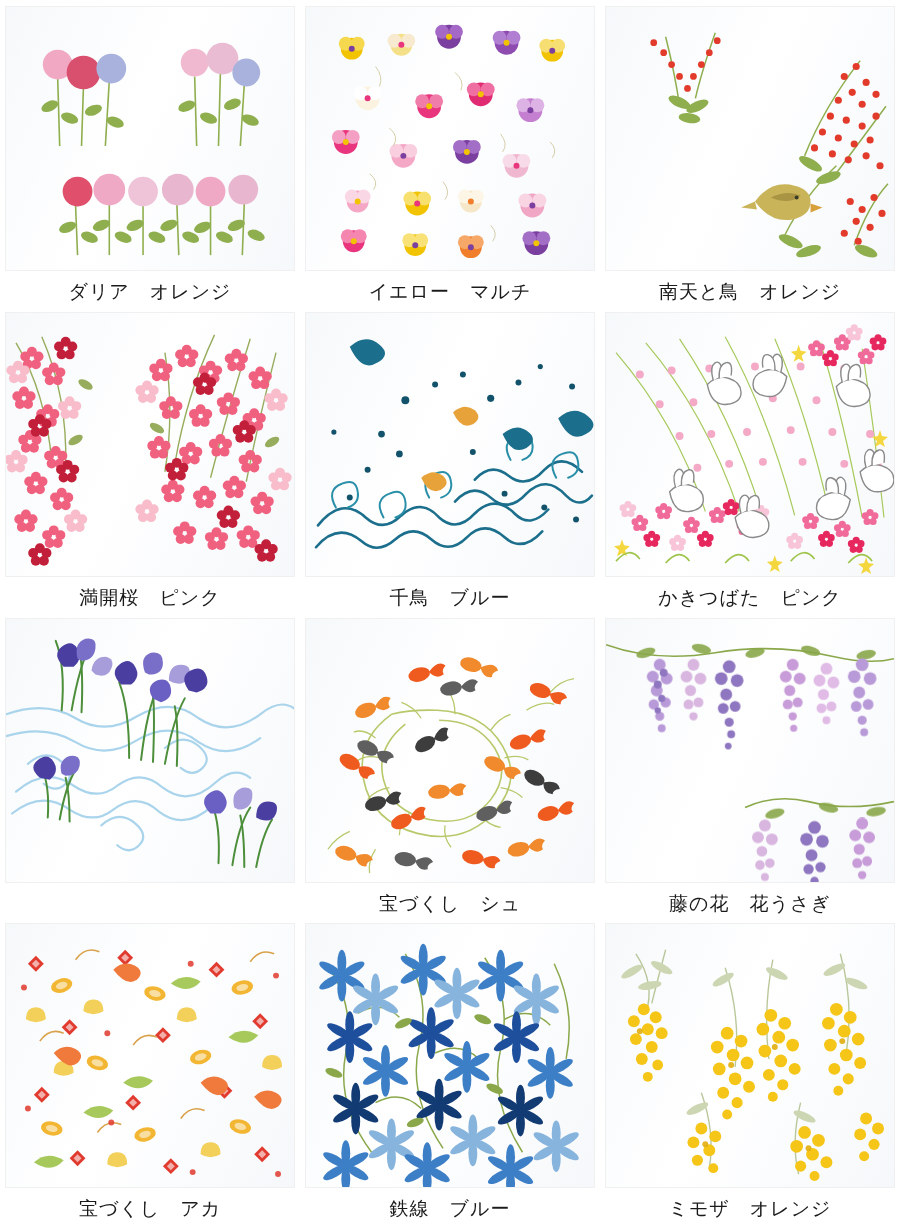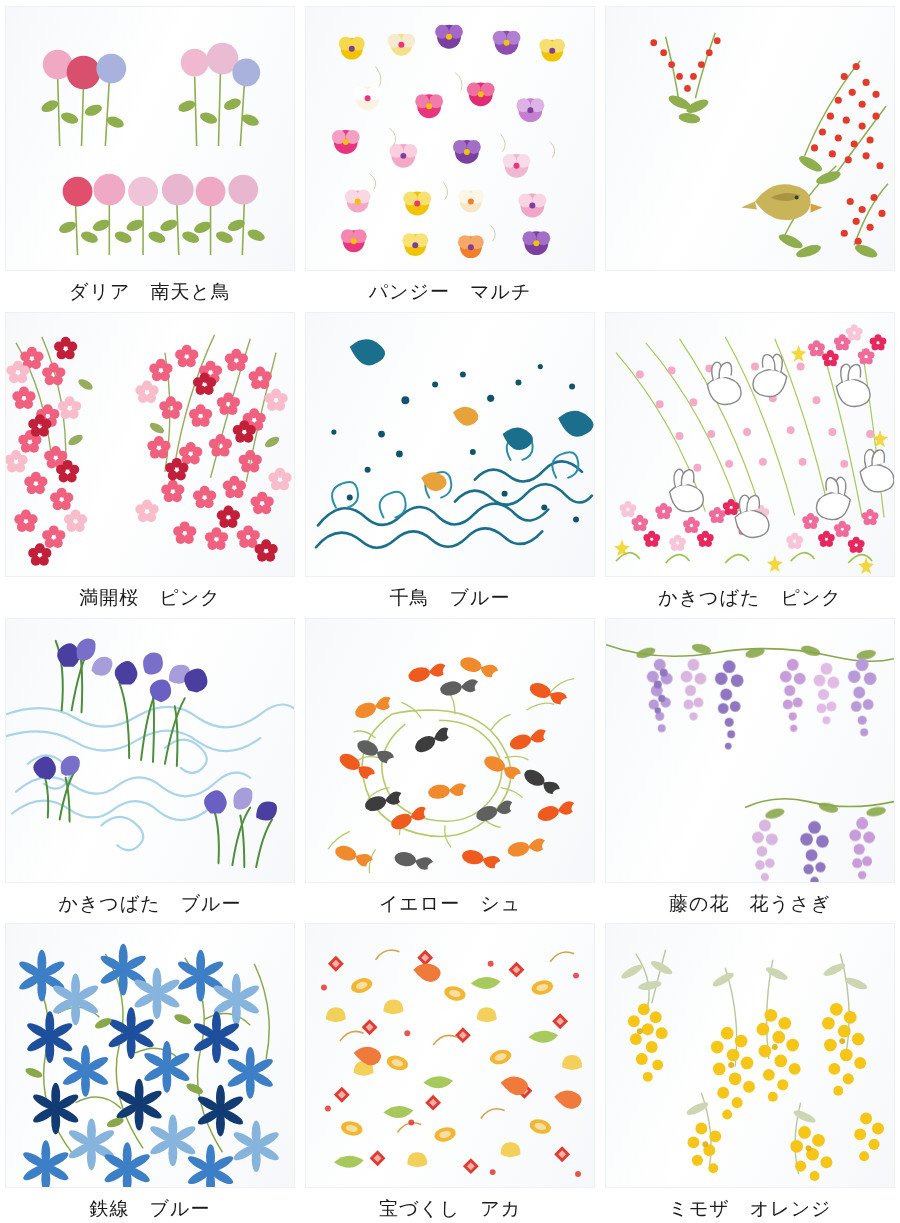--- a/index.html
+++ b/index.html
@@ -122,21 +122,21 @@
         <g>
           <circle cx="72" cy="186" r="15" fill="#e04f6b"></circle>
           <circle cx="104" cy="184" r="16" fill="#f0a9c4"></circle>
           <circle cx="138" cy="186" r="15" fill="#efc4d8"></circle>
           <circle cx="173" cy="184" r="16" fill="#e8b7cf"></circle>
           <circle cx="206" cy="186" r="15" fill="#f0a9c4"></circle>
           <circle cx="239" cy="184" r="15" fill="#e8b7cf"></circle>
         </g>
       </svg>
     </div>
-    <div class="caption">ダリア　南天と鳥</div>
+    <div class="caption">ダリア　オレンジ</div>
   </div>
 
   <div class="cell">
     <div class="swatch">
       <div class="paper"></div>
       <svg viewBox="0 0 290 265">
         <g>
           <g transform="translate(46,42)">
               <circle r="11" fill="#f2c300"></circle>
               <circle cx="-6" cy="-5" r="7" fill="#f6d84e"></circle>
@@ -269,21 +269,21 @@
             <path d="M150 66 q10 8 6 18"></path>
             <path d="M196 128 q8 10 2 18"></path>
           <path d="M84 122 q10 8 4 18"></path>
             <path d="M138 176 q8 10 2 18"></path>
             <path d="M246 136 q8 8 2 16"></path>
           <path d="M64 168 q10 8 4 16"></path>
             <path d="M186 220 q8 8 2 16"></path>
         </g>
       </svg>
     </div>
-    <div class="caption">パンジー　マルチ</div>
+    <div class="caption">イエロー　マルチ</div>
   </div>
 
   <div class="cell">
     <div class="swatch">
       <div class="paper"></div>
       <svg viewBox="0 0 290 265">
         <g stroke="#8fae4e" stroke-width="1.5" fill="none">
           <path d="M60 30 q10 40 14 70"></path>
             <path d="M110 26 q-14 40 -20 66"></path>
           <path d="M200 150 q20 -50 56 -96"></path>
@@ -342,20 +342,21 @@
         </g>
         <g>
           <path d="M150 196 q16 -22 40 -16 q16 4 16 16 q0 14 -18 18 q-22 4 -38 -18 z" fill="#c9b45a"></path>
           <path d="M166 192 q16 -8 30 -2 q-12 10 -30 2 z" fill="#a89443"></path>
           <path d="M150 196 l-14 6 l16 2 z" fill="#c9b45a"></path>
           <circle cx="192" cy="192" r="2" fill="#3a3a2a"></circle>
           <path d="M206 198 l12 4 l-12 5 z" fill="#d8a03a"></path>
         </g>
       </svg>
     </div>
+    <div class="caption">南天と鳥　オレンジ</div>
   </div>
 
   <div class="cell">
     <div class="swatch">
       <div class="paper"></div>
       <svg viewBox="0 0 290 265">
         <defs>
           <g id="sak">
             <circle cx="0" cy="-7" r="5"></circle>
               <circle cx="6.7" cy="-2.2" r="5"></circle>
@@ -661,21 +662,20 @@
             </g>
           <g fill="#a79ddb">
               <path d="M230 190 q-4 -16 8 -20 q12 -2 10 10 q-2 12 -14 12 z"></path>
             </g>
           <g fill="#4a3fa0">
               <path d="M252 200 q0 -16 12 -16 q12 0 8 12 q-4 10 -16 6 z"></path>
             </g>
         </g>
       </svg>
     </div>
-    <div class="caption">かきつばた　ブルー</div>
   </div>
 
   <div class="cell">
     <div class="swatch">
       <div class="paper"></div>
       <svg viewBox="0 0 290 265">
         <defs>
           <g id="fish">
             <ellipse cx="0" cy="0" rx="11" ry="7"></ellipse>
             <path d="M10 0 q12 -10 18 -2 q-6 4 -4 8 q-8 4 -14 -6 z"></path>
@@ -725,21 +725,21 @@
           <use href="#fish" x="182" y="196" transform="rotate(-20 182 196)"></use>
           <use href="#fish" x="100" y="242" transform="rotate(10 100 242)"></use>
         </g>
         <g fill="#3d3d3d">
           <use href="#fish" x="120" y="126" transform="rotate(-30 120 126)"></use>
           <use href="#fish" x="230" y="160" transform="rotate(28 230 160)"></use>
           <use href="#fish" x="70" y="186" transform="rotate(-18 70 186)"></use>
         </g>
       </svg>
     </div>
-    <div class="caption">イエロー　シュ</div>
+    <div class="caption">宝づくし　シュ</div>
   </div>
 
   <div class="cell">
     <div class="swatch">
       <div class="paper"></div>
       <svg viewBox="0 0 290 265">
         <g stroke="#8aa84a" stroke-width="1.6" fill="none">
           <path d="M0 26 q50 18 110 8 q60 -10 120 4 q36 8 60 2"></path>
           <path d="M140 190 q30 -14 64 -6 q40 10 86 0"></path>
         </g>
@@ -868,93 +868,20 @@
       </svg>
     </div>
     <div class="caption">藤の花　花うさぎ</div>
   </div>
 
   <div class="cell">
     <div class="swatch">
       <div class="paper"></div>
       <svg viewBox="0 0 290 265">
         <defs>
-          <g id="tessen">
-            <g>
-              <ellipse rx="4.5" ry="13" cy="-13"></ellipse>
-              <ellipse rx="4.5" ry="13" cy="-13" transform="rotate(60)"></ellipse>
-              <ellipse rx="4.5" ry="13" cy="-13" transform="rotate(120)"></ellipse>
-              <ellipse rx="4.5" ry="13" cy="-13" transform="rotate(180)"></ellipse>
-              <ellipse rx="4.5" ry="13" cy="-13" transform="rotate(240)"></ellipse>
-              <ellipse rx="4.5" ry="13" cy="-13" transform="rotate(300)"></ellipse>
-            </g>
-          </g>
-        </defs>
-        <g stroke="#8aa84a" stroke-width="1.5" fill="none">
-          <path d="M20 40 q30 40 20 90 q-10 52 26 100"></path>
-          <path d="M100 30 q26 44 14 92 q-12 50 24 104"></path>
-          <path d="M180 34 q28 42 16 92 q-12 50 22 104"></path>
-          <path d="M250 40 q22 46 12 96"></path>
-          <path d="M52 90 q24 -14 42 4"></path>
-            <path d="M130 130 q26 -12 44 6"></path>
-          <path d="M70 180 q26 -14 46 6"></path>
-            <path d="M200 96 q26 -14 46 6"></path>
-        </g>
-        <g fill="#3d7fc6">
-            <use href="#tessen" x="36" y="52"></use>
-            <use href="#tessen" x="118" y="46"></use>
-            <use href="#tessen" x="196" y="52"></use>
-          </g>
-        <g fill="#87b4dd">
-            <use href="#tessen" x="70" y="76"></use>
-            <use href="#tessen" x="152" y="70"></use>
-            <use href="#tessen" x="232" y="76"></use>
-          </g>
-        <g fill="#1e4f9c">
-            <use href="#tessen" x="44" y="114"></use>
-            <use href="#tessen" x="126" y="110"></use>
-            <use href="#tessen" x="212" y="114"></use>
-          </g>
-        <g fill="#3d7fc6">
-            <use href="#tessen" x="80" y="148"></use>
-            <use href="#tessen" x="162" y="144"></use>
-            <use href="#tessen" x="246" y="150"></use>
-          </g>
-        <g fill="#123a73">
-            <use href="#tessen" x="50" y="186"></use>
-            <use href="#tessen" x="134" y="182"></use>
-            <use href="#tessen" x="216" y="188"></use>
-          </g>
-        <g fill="#87b4dd">
-            <use href="#tessen" x="86" y="222"></use>
-            <use href="#tessen" x="168" y="218"></use>
-            <use href="#tessen" x="252" y="224"></use>
-          </g>
-        <g fill="#3d7fc6">
-            <use href="#tessen" x="40" y="244"></use>
-            <use href="#tessen" x="122" y="246"></use>
-            <use href="#tessen" x="206" y="248"></use>
-          </g>
-        <g fill="#8aa84a">
-          <ellipse cx="98" cy="100" rx="9" ry="4" transform="rotate(-24 98 100)"></ellipse>
-          <ellipse cx="178" cy="96" rx="9" ry="4" transform="rotate(22 178 96)"></ellipse>
-          <ellipse cx="110" cy="200" rx="9" ry="4" transform="rotate(-20 110 200)"></ellipse>
-          <ellipse cx="190" cy="166" rx="9" ry="4" transform="rotate(24 190 166)"></ellipse>
-          <ellipse cx="28" cy="150" rx="9" ry="4" transform="rotate(20 28 150)"></ellipse>
-        </g>
-      </svg>
-    </div>
-    <div class="caption">鉄線　ブルー</div>
-  </div>
-
-  <div class="cell">
-    <div class="swatch">
-      <div class="paper"></div>
-      <svg viewBox="0 0 290 265">
-        <defs>
           <g id="koban">
               <ellipse rx="11" ry="7"></ellipse>
               <ellipse rx="6" ry="3.4" fill="#fff" opacity="0.55"></ellipse>
             </g>
           <g id="hishi">
               <path d="M0 -8 L8 0 L0 8 L-8 0 Z"></path>
               <path d="M0 -4 L4 0 L0 4 L-4 0 Z" fill="#fff" opacity="0.6"></path>
             </g>
           <g id="kakure">
               <path d="M-10 4 q0 -12 10 -12 q10 0 10 12 q-10 6 -20 0 z"></path>
@@ -1026,20 +953,93 @@
         </g>
       </svg>
     </div>
     <div class="caption">宝づくし　アカ</div>
   </div>
 
   <div class="cell">
     <div class="swatch">
       <div class="paper"></div>
       <svg viewBox="0 0 290 265">
+        <defs>
+          <g id="tessen">
+            <g>
+              <ellipse rx="4.5" ry="13" cy="-13"></ellipse>
+              <ellipse rx="4.5" ry="13" cy="-13" transform="rotate(60)"></ellipse>
+              <ellipse rx="4.5" ry="13" cy="-13" transform="rotate(120)"></ellipse>
+              <ellipse rx="4.5" ry="13" cy="-13" transform="rotate(180)"></ellipse>
+              <ellipse rx="4.5" ry="13" cy="-13" transform="rotate(240)"></ellipse>
+              <ellipse rx="4.5" ry="13" cy="-13" transform="rotate(300)"></ellipse>
+            </g>
+          </g>
+        </defs>
+        <g stroke="#8aa84a" stroke-width="1.5" fill="none">
+          <path d="M20 40 q30 40 20 90 q-10 52 26 100"></path>
+          <path d="M100 30 q26 44 14 92 q-12 50 24 104"></path>
+          <path d="M180 34 q28 42 16 92 q-12 50 22 104"></path>
+          <path d="M250 40 q22 46 12 96"></path>
+          <path d="M52 90 q24 -14 42 4"></path>
+            <path d="M130 130 q26 -12 44 6"></path>
+          <path d="M70 180 q26 -14 46 6"></path>
+            <path d="M200 96 q26 -14 46 6"></path>
+        </g>
+        <g fill="#3d7fc6">
+            <use href="#tessen" x="36" y="52"></use>
+            <use href="#tessen" x="118" y="46"></use>
+            <use href="#tessen" x="196" y="52"></use>
+          </g>
+        <g fill="#87b4dd">
+            <use href="#tessen" x="70" y="76"></use>
+            <use href="#tessen" x="152" y="70"></use>
+            <use href="#tessen" x="232" y="76"></use>
+          </g>
+        <g fill="#1e4f9c">
+            <use href="#tessen" x="44" y="114"></use>
+            <use href="#tessen" x="126" y="110"></use>
+            <use href="#tessen" x="212" y="114"></use>
+          </g>
+        <g fill="#3d7fc6">
+            <use href="#tessen" x="80" y="148"></use>
+            <use href="#tessen" x="162" y="144"></use>
+            <use href="#tessen" x="246" y="150"></use>
+          </g>
+        <g fill="#123a73">
+            <use href="#tessen" x="50" y="186"></use>
+            <use href="#tessen" x="134" y="182"></use>
+            <use href="#tessen" x="216" y="188"></use>
+          </g>
+        <g fill="#87b4dd">
+            <use href="#tessen" x="86" y="222"></use>
+            <use href="#tessen" x="168" y="218"></use>
+            <use href="#tessen" x="252" y="224"></use>
+          </g>
+        <g fill="#3d7fc6">
+            <use href="#tessen" x="40" y="244"></use>
+            <use href="#tessen" x="122" y="246"></use>
+            <use href="#tessen" x="206" y="248"></use>
+          </g>
+        <g fill="#8aa84a">
+          <ellipse cx="98" cy="100" rx="9" ry="4" transform="rotate(-24 98 100)"></ellipse>
+          <ellipse cx="178" cy="96" rx="9" ry="4" transform="rotate(22 178 96)"></ellipse>
+          <ellipse cx="110" cy="200" rx="9" ry="4" transform="rotate(-20 110 200)"></ellipse>
+          <ellipse cx="190" cy="166" rx="9" ry="4" transform="rotate(24 190 166)"></ellipse>
+          <ellipse cx="28" cy="150" rx="9" ry="4" transform="rotate(20 28 150)"></ellipse>
+        </g>
+      </svg>
+    </div>
+    <div class="caption">鉄線　ブルー</div>
+  </div>
+
+  <div class="cell">
+    <div class="swatch">
+      <div class="paper"></div>
+      <svg viewBox="0 0 290 265">
         <g stroke="#b9c79a" stroke-width="1.4" fill="none">
           <path d="M30 30 q20 30 10 60"></path>
             <path d="M60 26 q-8 30 -14 54"></path>
           <path d="M120 44 q16 50 10 100"></path>
             <path d="M168 36 q-10 50 -4 100"></path>
           <path d="M236 30 q14 50 6 100"></path>
           <path d="M96 170 q14 40 8 76"></path>
             <path d="M196 180 q-10 40 -2 72"></path>
         </g>
         <g fill="#cdd6b2">

